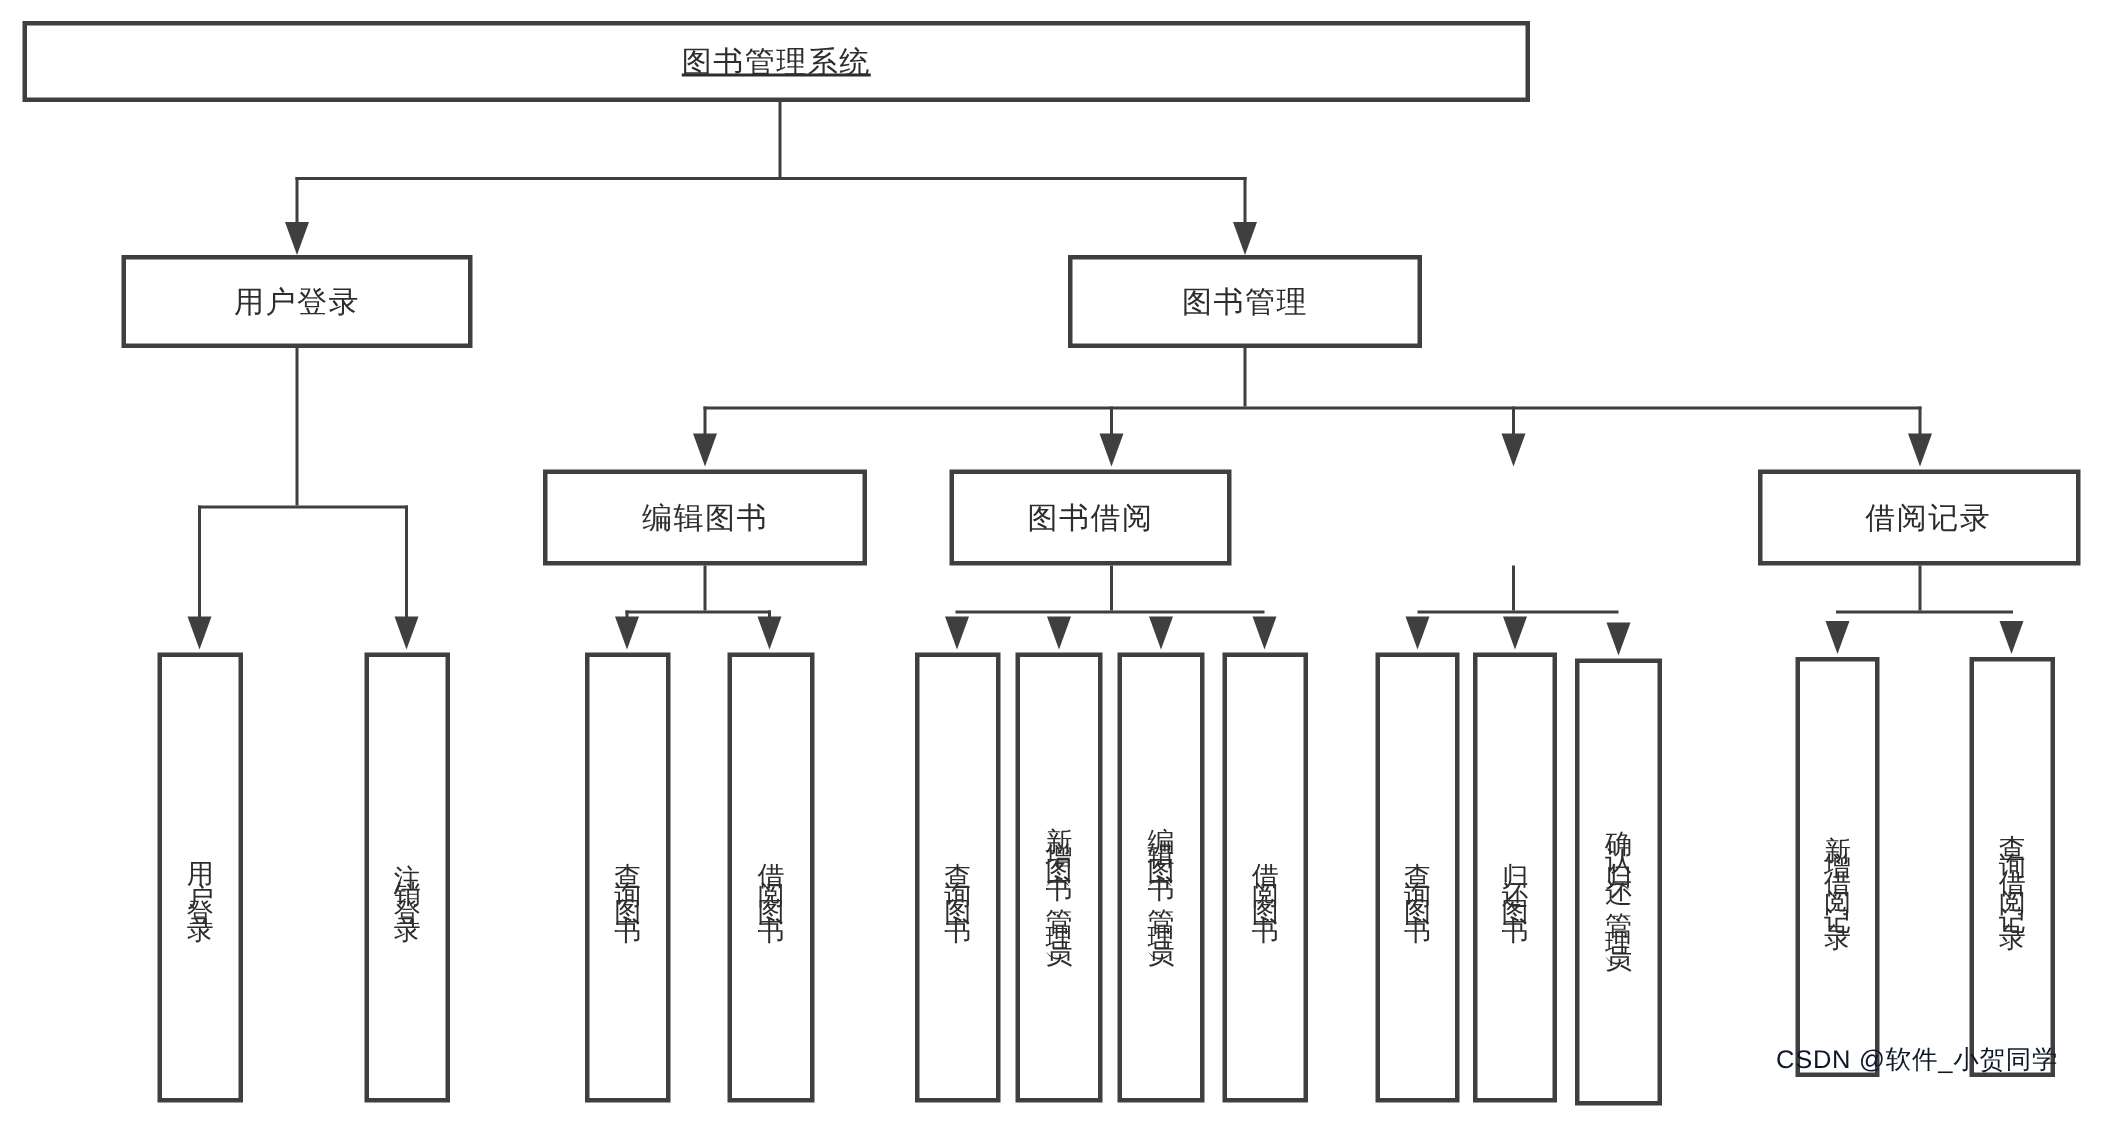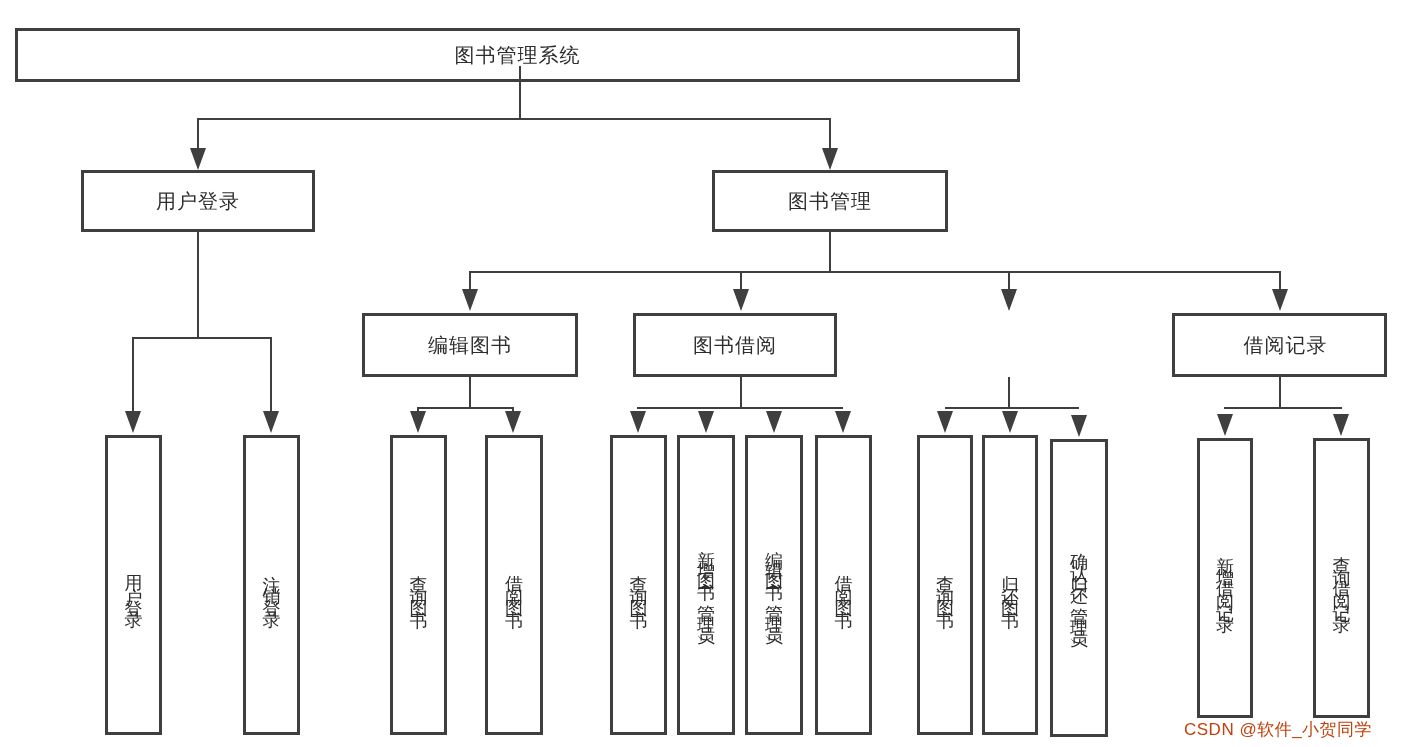--- a/index.html
+++ b/index.html
@@ -41,31 +41,31 @@
   
   .vline{position:absolute;width:2px;background:#3f3f3f;}
   .hline{position:absolute;height:2px;background:#3f3f3f;}
   .arrow{
     position:absolute;width:0;height:0;
     border-left:8px solid transparent;
     border-right:8px solid transparent;
     border-top:22px solid #3f3f3f;
   }
   .watermark{
-    position:absolute;left:1184px;top:718px;
-    font-size:17px;color:#c2410c;letter-spacing:0.5px;
+    position:absolute;left:1184px;top:695px;
+    font-size:17px;color:#0f172a;letter-spacing:0.5px;
     z-index:5;white-space:nowrap;
   }
 </style>
 </head>
 <body>
 
 <div id="canvas">
 
-  <div class="box" style="left:15px;top:28px;width:1005px;height:54px;">
+  <div class="box" style="left:15px;top:14px;width:1005px;height:54px;text-decoration:underline;">
     <span>图书管理系统</span>
   </div>
 
   <div class="vline" style="left:519px;top:66px;height:52px;"></div>
   <div class="hline" style="left:197px;top:118px;width:634px;"></div>
   <div class="vline" style="left:197px;top:118px;height:33px;"></div>
   <div class="arrow" style="left:190px;top:148px;"></div>
   <div class="vline" style="left:829px;top:118px;height:33px;"></div>
   <div class="arrow" style="left:822px;top:148px;"></div>
 
@@ -90,21 +90,21 @@
   <div class="vline" style="left:740px;top:271px;height:20px;"></div>
   <div class="arrow" style="left:733px;top:289px;"></div>
   <div class="vline" style="left:1008px;top:271px;height:20px;"></div>
   <div class="arrow" style="left:1001px;top:289px;"></div>
   <div class="vline" style="left:1279px;top:271px;height:20px;"></div>
   <div class="arrow" style="left:1272px;top:289px;"></div>
 
   <div class="box" style="left:362px;top:313px;width:216px;height:64px;">
     <span>编辑图书</span>
   </div>
-  <div class="box" style="left:633px;top:313px;width:204px;height:64px;">
+  <div class="box" style="left:633px;top:313px;width:188px;height:64px;">
     <span>图书借阅</span>
   </div>
   <div class="box" style="left:1172px;top:313px;width:215px;height:64px;padding-left:12px;">
     <span>借阅记录</span>
   </div>
 
   <div class="vline" style="left:469px;top:377px;height:30px;"></div>
   <div class="hline" style="left:417px;top:407px;width:97px;"></div>
   <div class="vline" style="left:417px;top:407px;height:8px;"></div>
   <div class="arrow" style="left:410px;top:411px;"></div>

